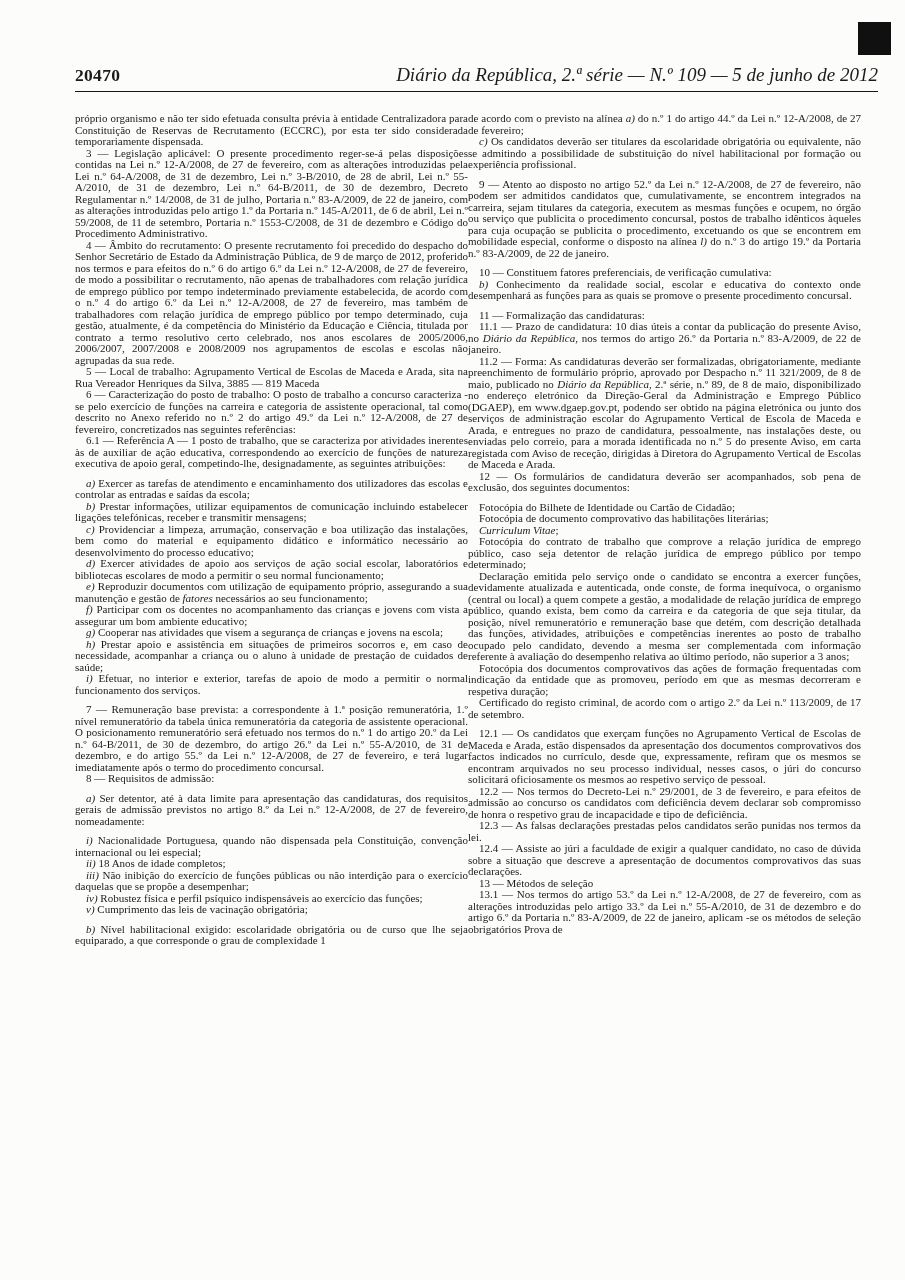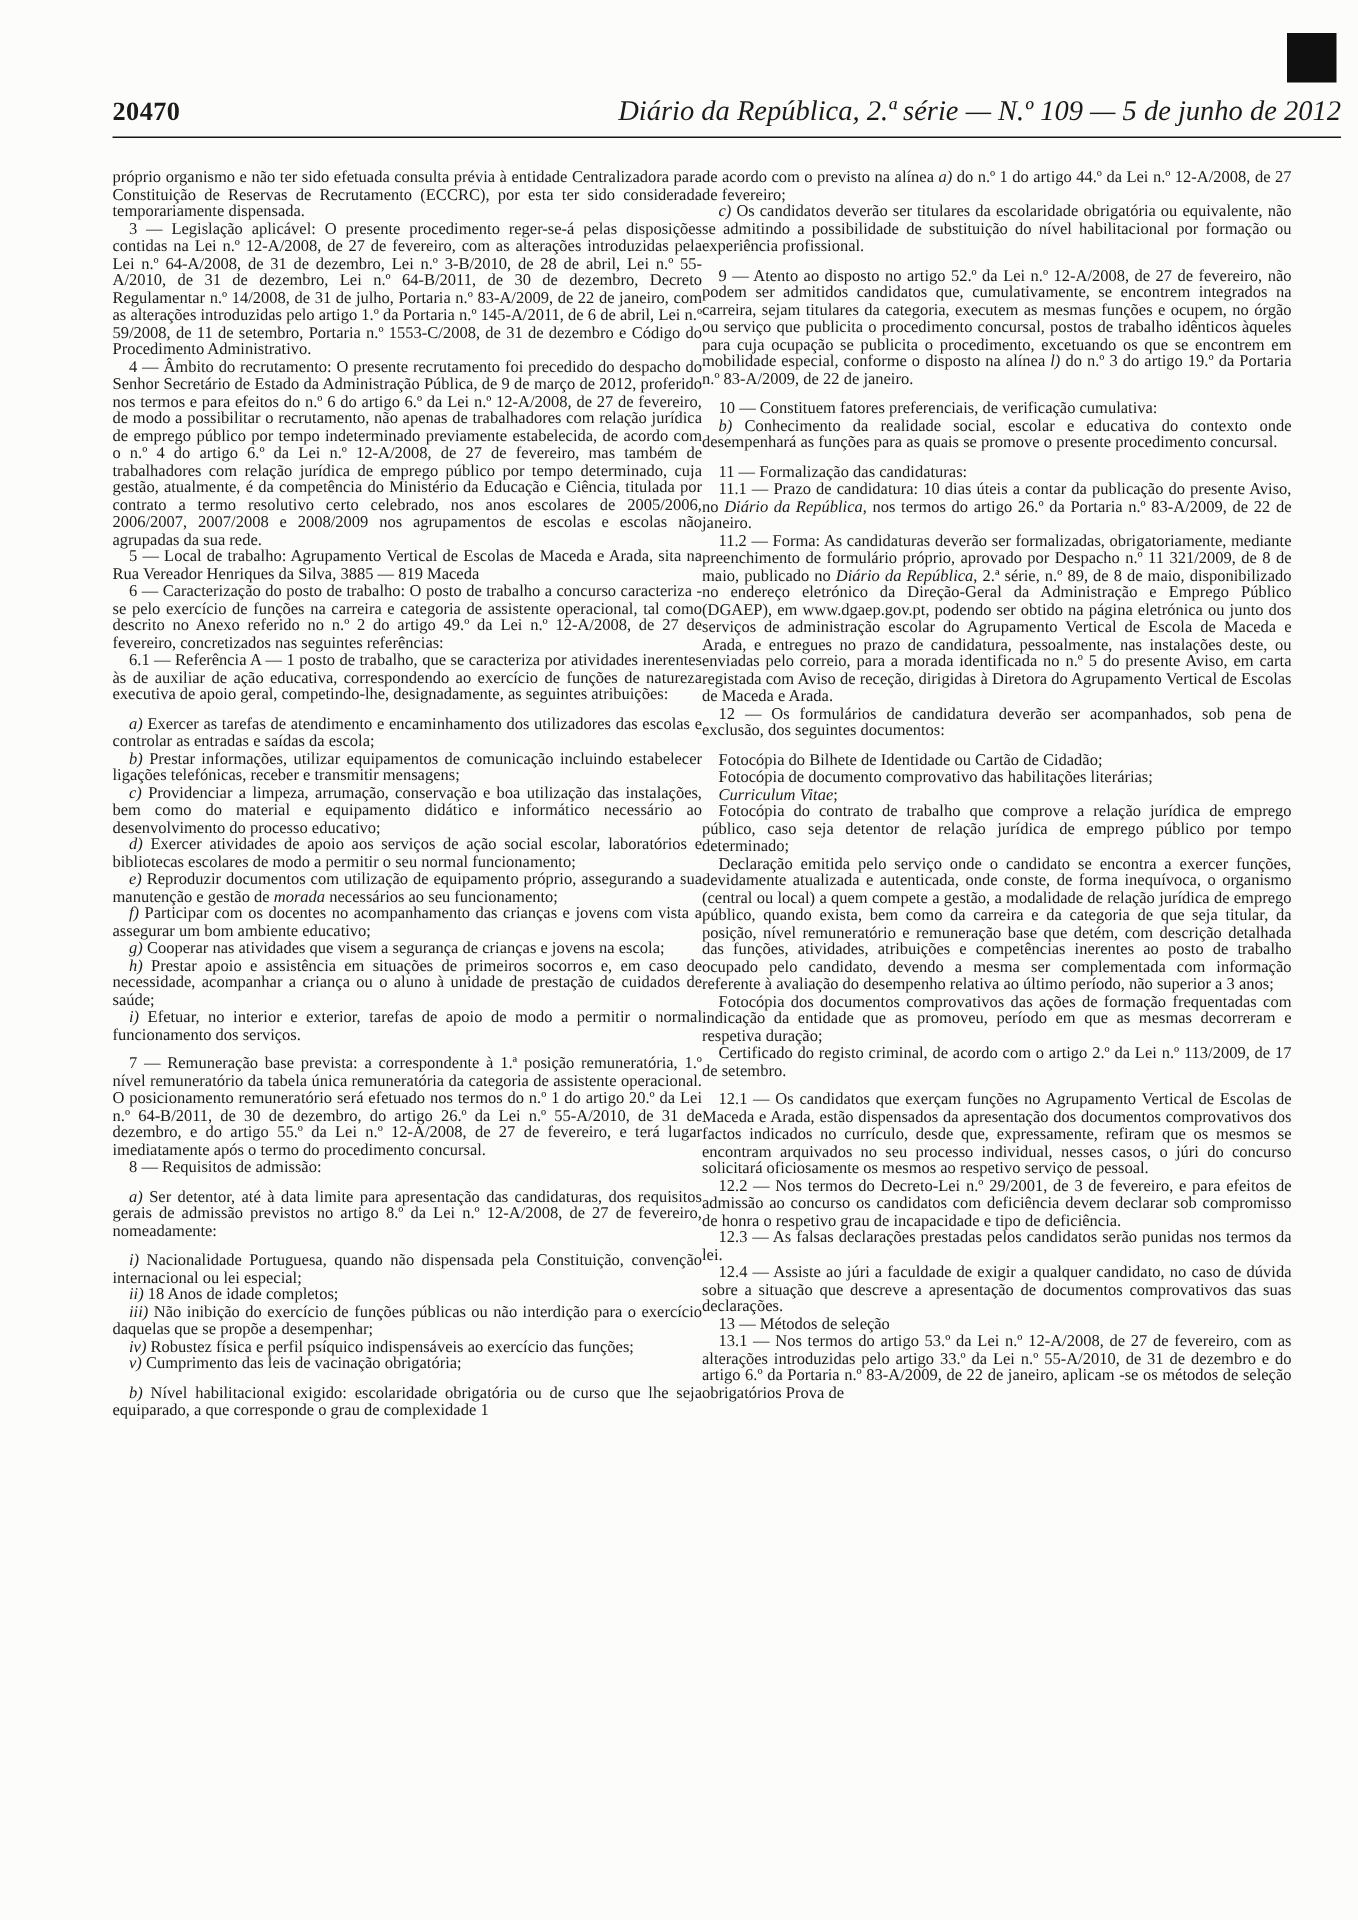--- a/index.html
+++ b/index.html
@@ -9,21 +9,21 @@
     height: 1280px;
     background: #fcfcfa;
     color: #1b1b1b;
     font-family: "Liberation Serif", "DejaVu Serif", serif;
     position: relative;
     overflow: hidden;
   }
   .page {
     width: 905px;
     height: 1280px;
-    padding: 64px 11px 0 75px;
+    padding: 64px 27px 0 75px;
   }
   .reg-mark {
     position: absolute;
     top: 22px;
     right: 14px;
     width: 33px;
     height: 33px;
     background: #101010;
   }
   .header {
@@ -80,21 +80,21 @@
         <p class="para noindent">próprio organismo e não ter sido efetuada consulta prévia à entidade Centralizadora para Constituição de Reservas de Recrutamento (ECCRC), por esta ter sido considerada temporariamente dispensada.</p>
         <p class="para">3 — Legislação aplicável: O presente procedimento reger-se-á pelas disposições contidas na Lei n.º 12-A/2008, de 27 de fevereiro, com as alterações introduzidas pela Lei n.º 64-A/2008, de 31 de dezembro, Lei n.º 3-B/2010, de 28 de abril, Lei n.º 55-A/2010, de 31 de dezembro, Lei n.º 64-B/2011, de 30 de dezembro, Decreto Regulamentar n.º 14/2008, de 31 de julho, Portaria n.º 83-A/2009, de 22 de janeiro, com as alterações introduzidas pelo artigo 1.º da Portaria n.º 145-A/2011, de 6 de abril, Lei n.º 59/2008, de 11 de setembro, Portaria n.º 1553-C/2008, de 31 de dezembro e Código do Procedimento Administrativo.</p>
         <p class="para">4 — Âmbito do recrutamento: O presente recrutamento foi precedido do despacho do Senhor Secretário de Estado da Administração Pública, de 9 de março de 2012, proferido nos termos e para efeitos do n.º 6 do artigo 6.º da Lei n.º 12-A/2008, de 27 de fevereiro, de modo a possibilitar o recrutamento, não apenas de trabalhadores com relação jurídica de emprego público por tempo indeterminado previamente estabelecida, de acordo com o n.º 4 do artigo 6.º da Lei n.º 12-A/2008, de 27 de fevereiro, mas também de trabalhadores com relação jurídica de emprego público por tempo determinado, cuja gestão, atualmente, é da competência do Ministério da Educação e Ciência, titulada por contrato a termo resolutivo certo celebrado, nos anos escolares de 2005/2006, 2006/2007, 2007/2008 e 2008/2009 nos agrupamentos de escolas e escolas não agrupadas da sua rede.</p>
         <p class="para">5 — Local de trabalho: Agrupamento Vertical de Escolas de Maceda e Arada, sita na Rua Vereador Henriques da Silva, 3885 — 819 Maceda</p>
         <p class="para">6 — Caracterização do posto de trabalho: O posto de trabalho a concurso caracteriza -se pelo exercício de funções na carreira e categoria de assistente operacional, tal como descrito no Anexo referido no n.º 2 do artigo 49.º da Lei n.º 12-A/2008, de 27 de fevereiro, concretizados nas seguintes referências:</p>
         <p class="para">6.1 — Referência A — 1 posto de trabalho, que se caracteriza por atividades inerentes às de auxiliar de ação educativa, correspondendo ao exercício de funções de natureza executiva de apoio geral, competindo-lhe, designadamente, as seguintes atribuições:</p>
         <p class="para gap"><i>a)</i> Exercer as tarefas de atendimento e encaminhamento dos utilizadores das escolas e controlar as entradas e saídas da escola;</p>
         <p class="para"><i>b)</i> Prestar informações, utilizar equipamentos de comunicação incluindo estabelecer ligações telefónicas, receber e transmitir mensagens;</p>
         <p class="para"><i>c)</i> Providenciar a limpeza, arrumação, conservação e boa utilização das instalações, bem como do material e equipamento didático e informático necessário ao desenvolvimento do processo educativo;</p>
         <p class="para"><i>d)</i> Exercer atividades de apoio aos serviços de ação social escolar, laboratórios e bibliotecas escolares de modo a permitir o seu normal funcionamento;</p>
-        <p class="para"><i>e)</i> Reproduzir documentos com utilização de equipamento próprio, assegurando a sua manutenção e gestão de <i>morada</i> necessários ao seu funcionamento;</p>
+        <p class="para"><i>e)</i> Reproduzir documentos com utilização de equipamento próprio, assegurando a sua manutenção e gestão de <i>fatores</i> necessários ao seu funcionamento;</p>
         <p class="para"><i>f)</i> Participar com os docentes no acompanhamento das crianças e jovens com vista a assegurar um bom ambiente educativo;</p>
         <p class="para"><i>g)</i> Cooperar nas atividades que visem a segurança de crianças e jovens na escola;</p>
         <p class="para"><i>h)</i> Prestar apoio e assistência em situações de primeiros socorros e, em caso de necessidade, acompanhar a criança ou o aluno à unidade de prestação de cuidados de saúde;</p>
         <p class="para"><i>i)</i> Efetuar, no interior e exterior, tarefas de apoio de modo a permitir o normal funcionamento dos serviços.</p>
         <p class="para gap">7 — Remuneração base prevista: a correspondente à 1.ª posição remuneratória, 1.º nível remuneratório da tabela única remuneratória da categoria de assistente operacional. O posicionamento remuneratório será efetuado nos termos do n.º 1 do artigo 20.º da Lei n.º 64-B/2011, de 30 de dezembro, do artigo 26.º da Lei n.º 55-A/2010, de 31 de dezembro, e do artigo 55.º da Lei n.º 12-A/2008, de 27 de fevereiro, e terá lugar imediatamente após o termo do procedimento concursal.</p>
         <p class="para">8 — Requisitos de admissão:</p>
         <p class="para gap"><i>a)</i> Ser detentor, até à data limite para apresentação das candidaturas, dos requisitos gerais de admissão previstos no artigo 8.º da Lei n.º 12-A/2008, de 27 de fevereiro, nomeadamente:</p>
         <p class="para gap"><i>i)</i> Nacionalidade Portuguesa, quando não dispensada pela Constituição, convenção internacional ou lei especial;</p>
         <p class="para"><i>ii)</i> 18 Anos de idade completos;</p>
         <p class="para"><i>iii)</i> Não inibição do exercício de funções públicas ou não interdição para o exercício daquelas que se propõe a desempenhar;</p>

